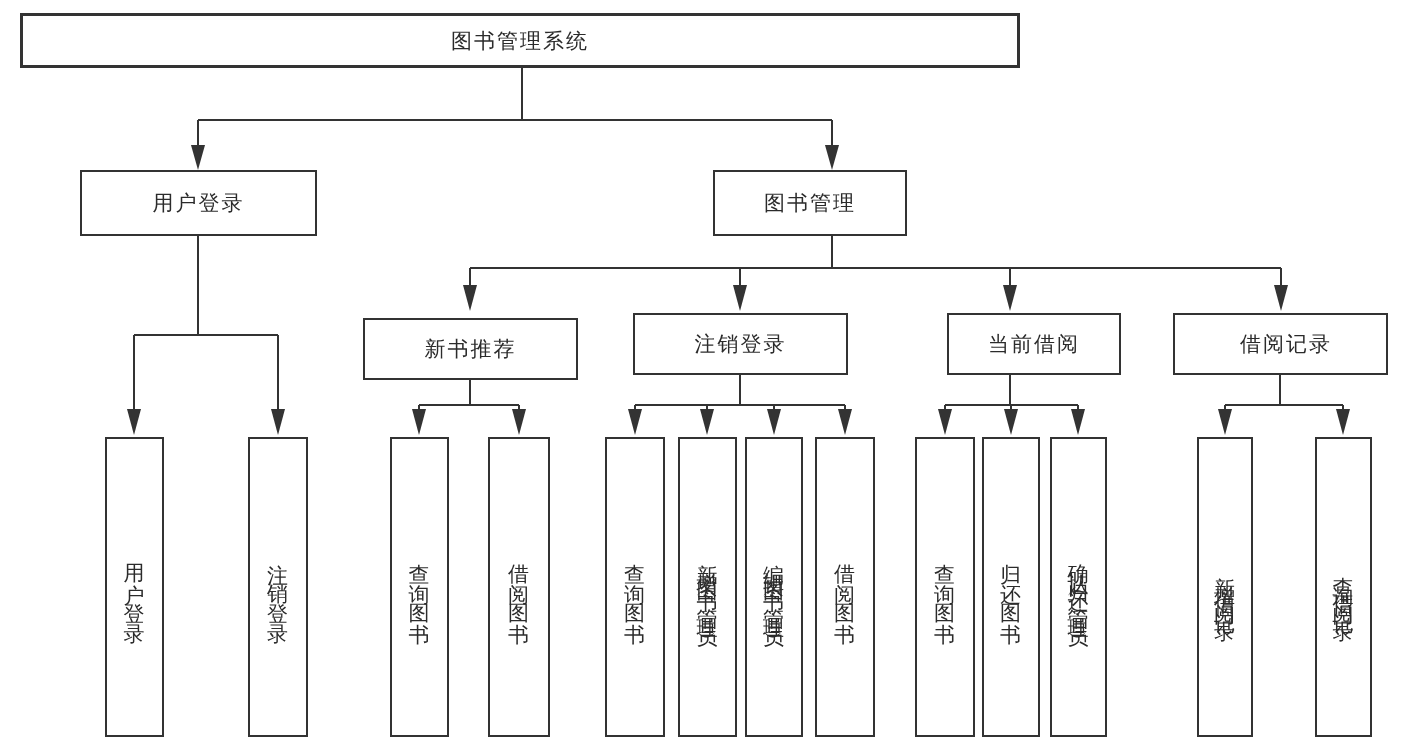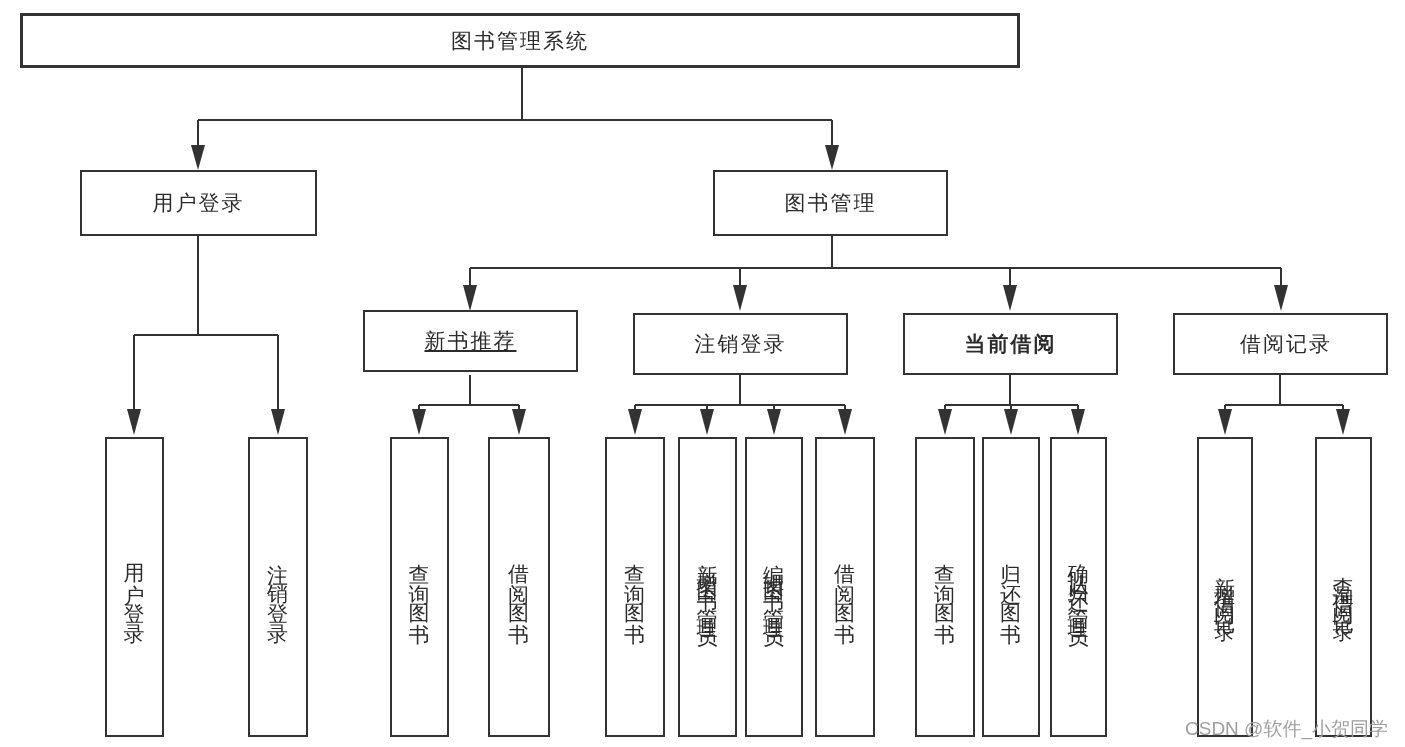--- a/index.html
+++ b/index.html
@@ -102,31 +102,31 @@
     </g>
   </svg>
 
   <div class="node root" style="left:20px; top:13px; width:1000px; height:55px;">
     <span class="hlabel">图书管理系统</span>
   </div>
 
   <div class="node" style="left:80px; top:170px; width:237px; height:66px;">
     <span class="hlabel">用户登录</span>
   </div>
-  <div class="node" style="left:713px; top:170px; width:235px; height:66px;">
+  <div class="node" style="left:713px; top:170px; width:194px; height:66px;">
     <span class="hlabel">图书管理</span>
   </div>
 
-  <div class="node" style="left:363px; top:310px; width:215px; height:62px;text-decoration:underline;">
+  <div class="node" style="left:363px; top:318px; width:215px; height:62px;">
     <span class="hlabel">新书推荐</span>
   </div>
   <div class="node" style="left:633px; top:313px; width:215px; height:62px;">
     <span class="hlabel">注销登录</span>
   </div>
-  <div class="node" style="left:903px; top:313px; width:215px; height:62px;font-weight:bold;">
+  <div class="node" style="left:947px; top:313px; width:174px; height:62px;">
     <span class="hlabel">当前借阅</span>
   </div>
   <div class="node" style="left:1173px; top:313px; width:215px; height:62px;padding-left:11px;">
     <span class="hlabel">借阅记录</span>
   </div>
 
   <div class="node" style="left:105px; top:437px; width:59px; height:300px;">
     <span class="vlabel wide">用户登录</span>
   </div>
   <div class="node" style="left:248px; top:437px; width:60px; height:300px;">
@@ -163,15 +163,14 @@
     <span class="vlabel tight">确认归还（管理员）</span>
   </div>
 
   <div class="node" style="left:1197px; top:437px; width:56px; height:300px;">
     <span class="vlabel tight">新增借阅记录</span>
   </div>
   <div class="node" style="left:1315px; top:437px; width:57px; height:300px;">
     <span class="vlabel tight">查询借阅记录</span>
   </div>
 
-  <div class="watermark">CSDN @软件_小贺同学</div>
 
 </div>
 
 </body></html>

